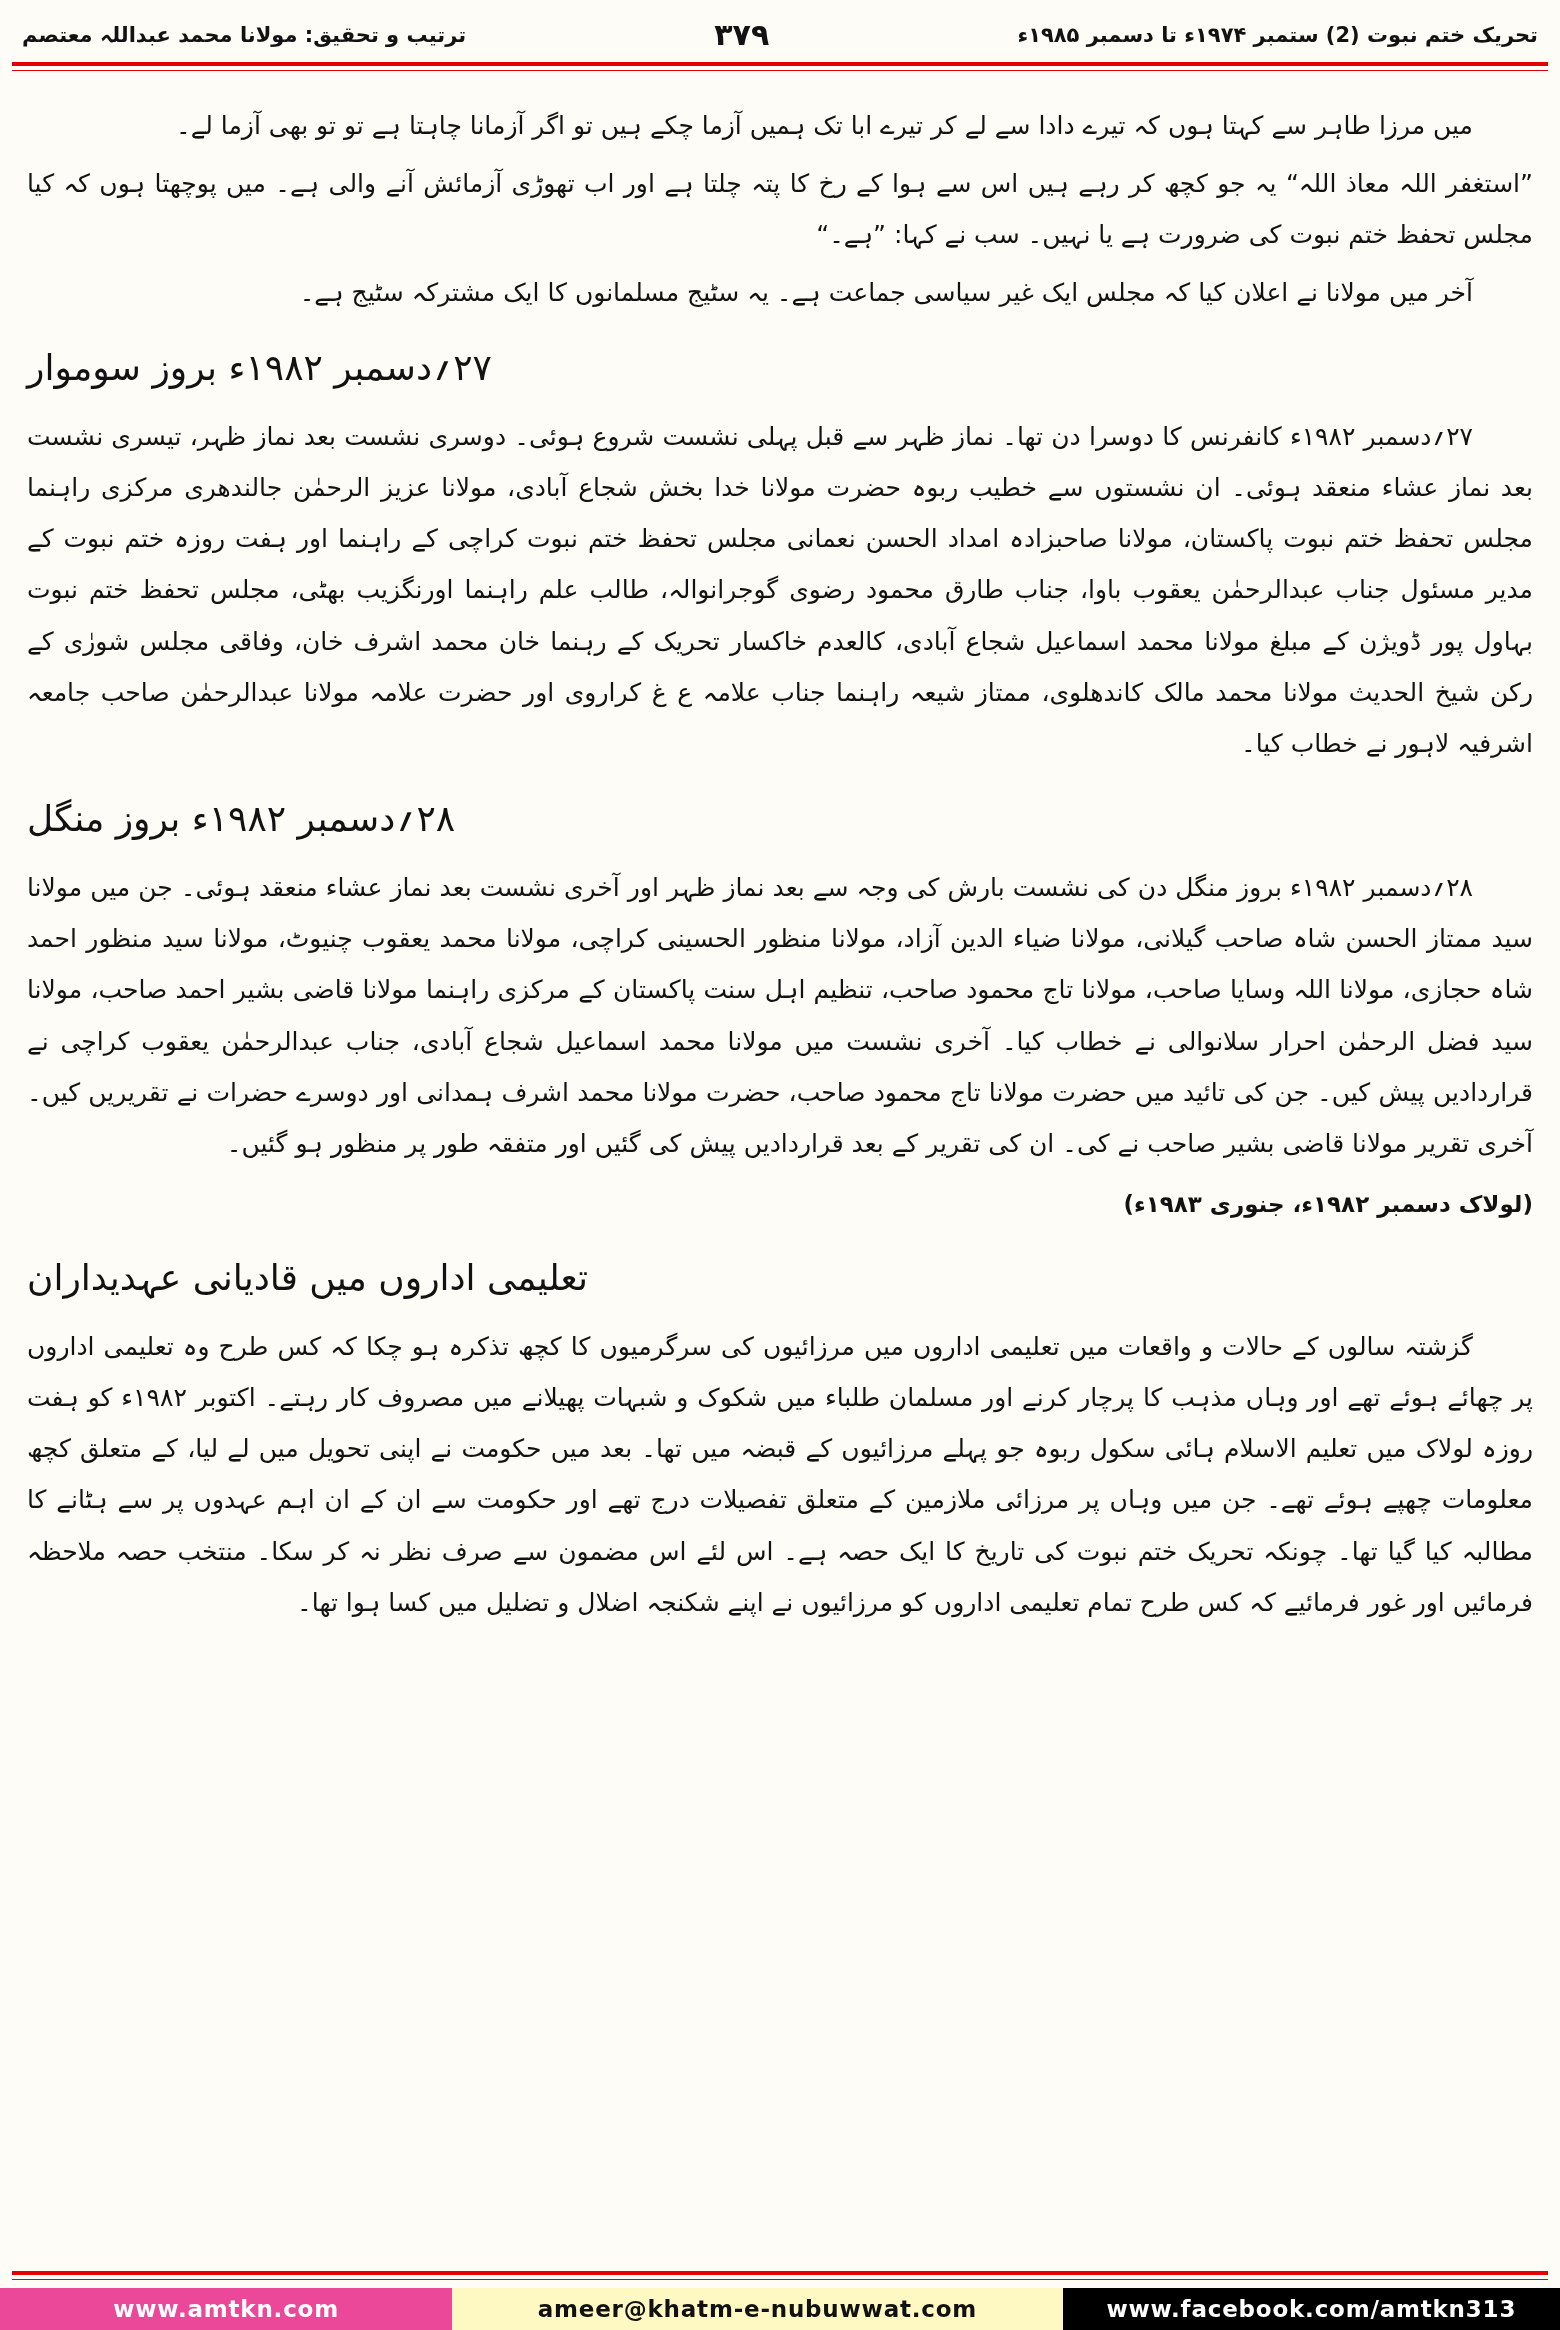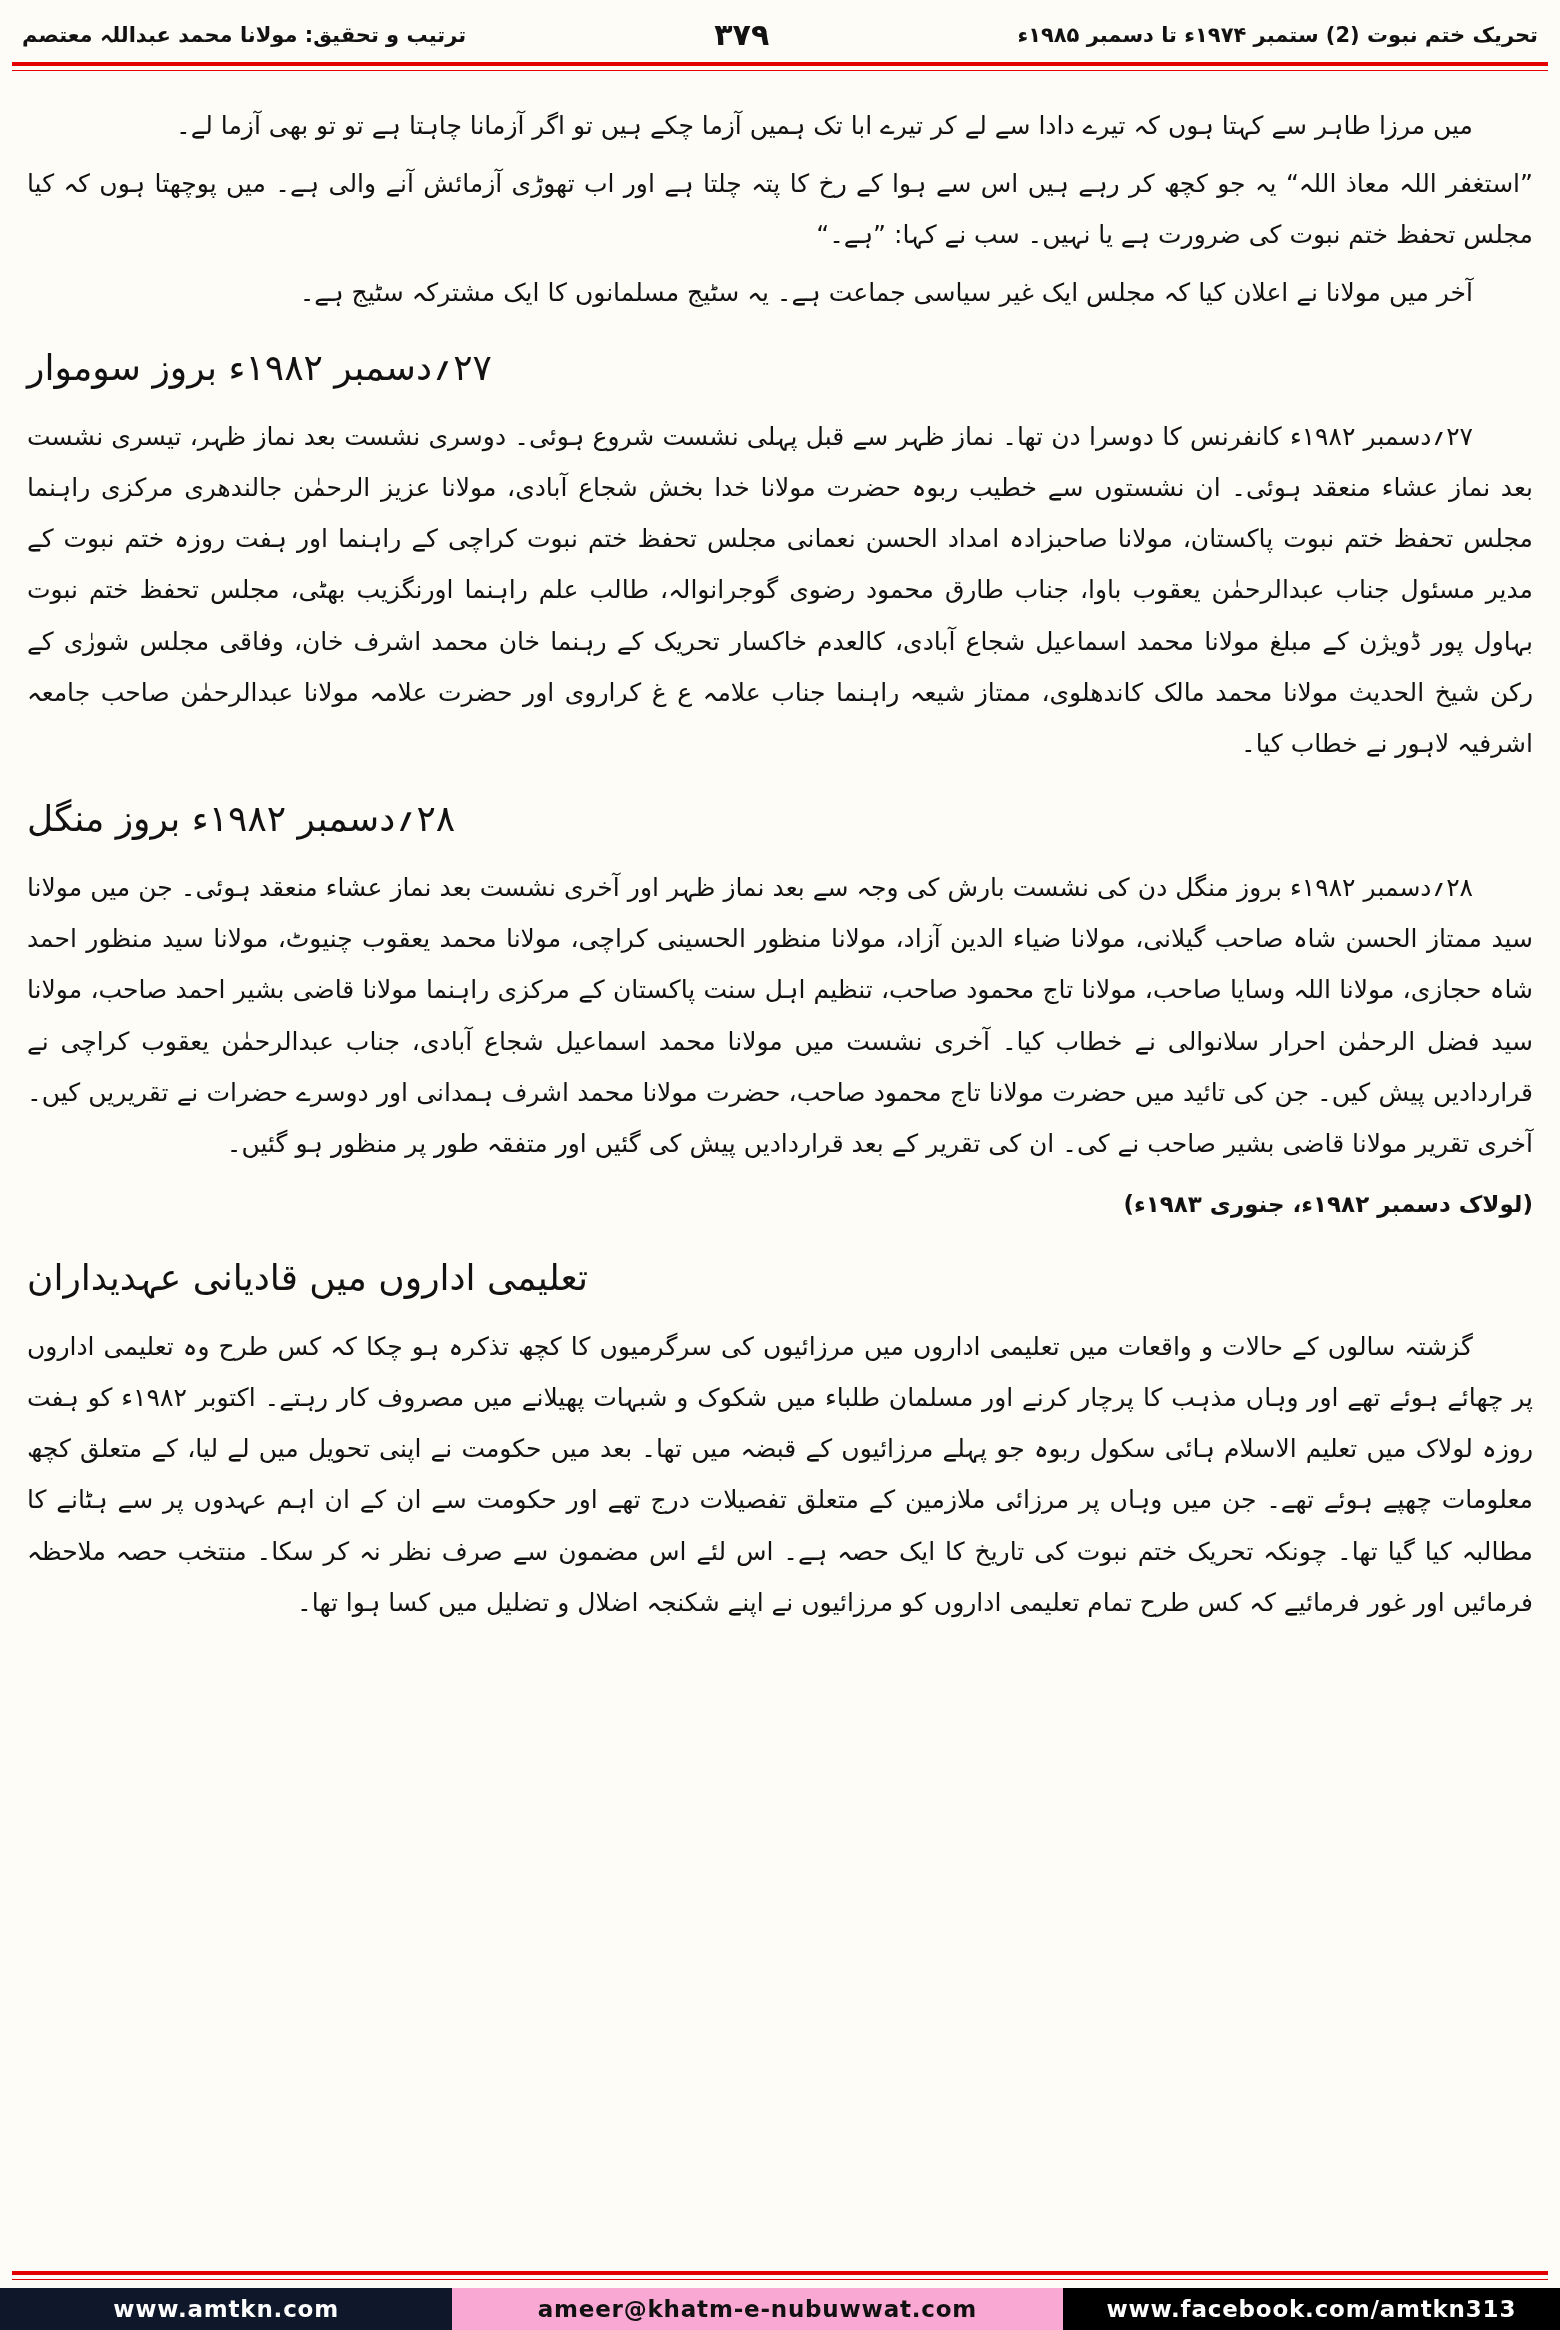--- a/index.html
+++ b/index.html
@@ -41,22 +41,22 @@
   .footer-wrap { position: absolute; left: 0; right: 0; bottom: 0; }
   .footer-rule {
     margin: 0 11.8px 8.4px 11.8px; height: 8.4px;
     border-top: 4.2px solid #e30000; border-bottom: 1.7px solid #e30000;
   }
   .footer-bar { display: flex; height: 42px; }
   .footer-seg {
     display: flex; align-items: center; justify-content: center;
     font-size: 23px; font-weight: bold; letter-spacing: 0.8px;
   }
-  .footer-red   { background: #0f172a; color: #ffffff; flex: 1.0; }
-  .footer-light { background: #f9a8d4; color: #111111; flex: 1.35; }
+  .footer-red   { background: #ec4899; color: #ffffff; flex: 1.0; }
+  .footer-light { background: #fef9c3; color: #111111; flex: 1.35; }
   .footer-red-r { background: #000000; color: #ffffff; flex: 1.1; }
 </style>
 </head>
 <body>
 
 <div class="page">
 
   <header class="page-header">
     <span>تحریک ختم نبوت (2) ستمبر ۱۹۷۴ء تا دسمبر ۱۹۸۵ء</span>
     <span class="page-num">۳۷۹</span>

